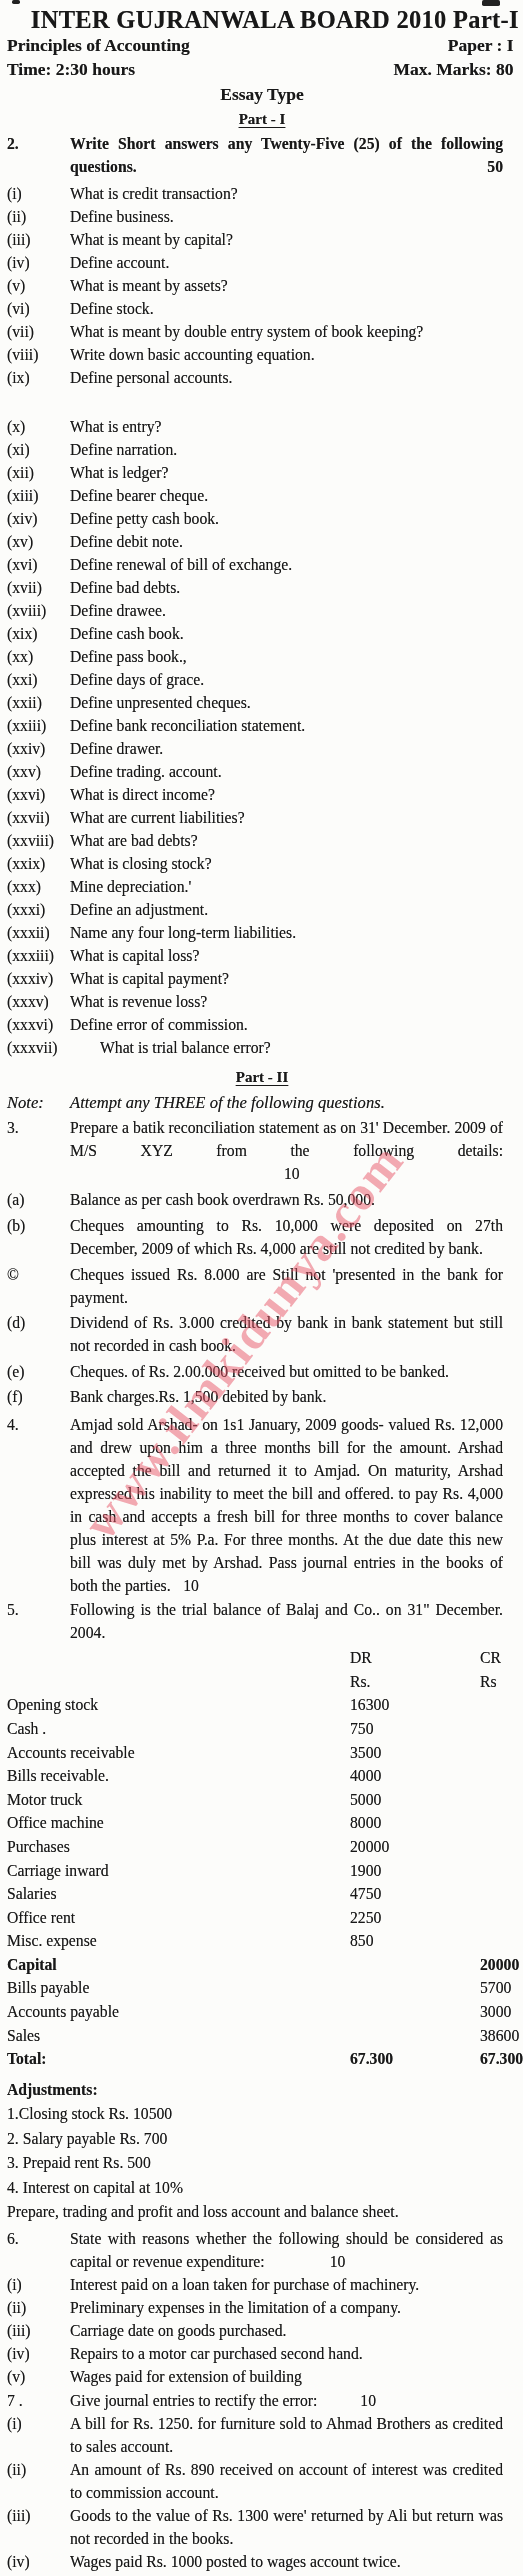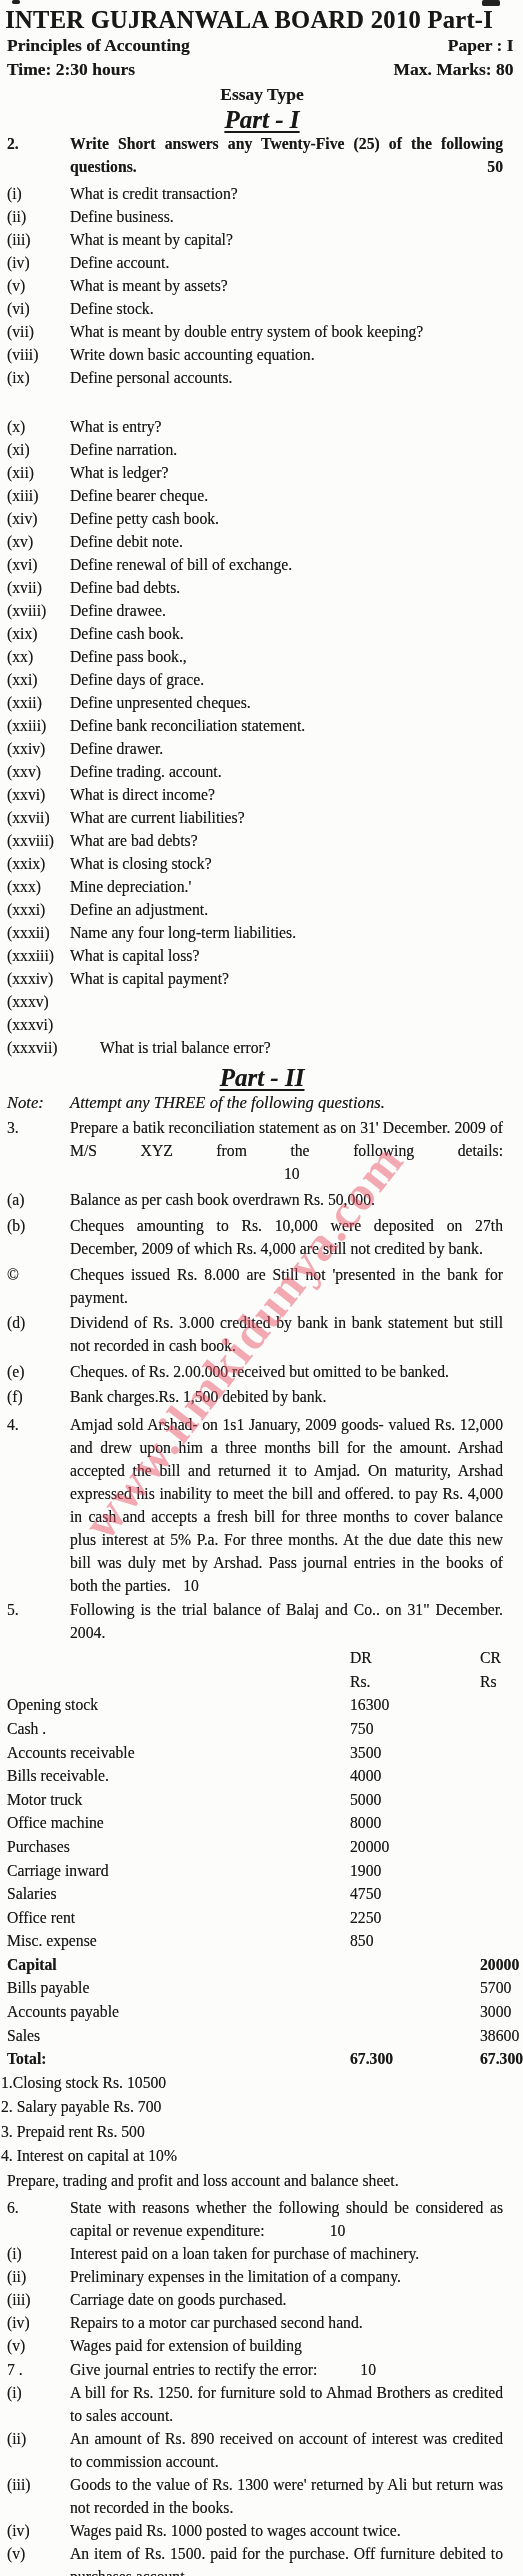--- a/index.html
+++ b/index.html
@@ -13,29 +13,29 @@
     font-size:15.7px;line-height:23px;
     overflow:hidden;
     text-shadow:0 0 0.4px rgba(25,25,25,.55);
     box-sizing:border-box;
     padding-top:3.5px;
   }
   .artifact{position:absolute;background:#222;border-radius:1.7px;}
   .a1{left:12.2px;top:0;width:7.9px;height:4.4px;}
   .a2{left:482px;top:0;width:17.5px;height:6.1px;}
   h1.title{
-    margin:1.7px 5.2px 0 5.2px;text-align:left;
+    margin:1.7px 5.2px 0 5.2px;text-align:right;
     font-size:24.5px;line-height:29px;font-weight:bold;letter-spacing:0.3px;
   }
   .hdr-row{
     display:flex;justify-content:space-between;
     padding:0 10.5px 0 7px;font-weight:bold;font-size:17.5px;line-height:23.6px;text-align:right;
   }
   .essay{text-align:center;font-weight:bold;font-size:17.5px;line-height:23.6px;margin-top:2px;}
-  .part-head{text-align:center;font-weight:bold;font-style:italic;font-size:25px;line-height:25px;}
+  .part-head{text-align:center;font-weight:bold;font-size:15px;line-height:25px;}
   .part-head .u{text-decoration:underline;text-underline-offset:2.6px;}
   .q{display:flex;padding:0 21px 0 7px;}
   .q-label{min-width:63px;flex-shrink:0;}
   .q-body{flex:1;text-align:justify;}
   .bold{font-weight:bold;}
   .fr{float:right;}
   .marks-q3{margin-left:214px;}
   .marks-q4{margin-left:8.7px;}
   .marks-q6{margin-left:61px;}
   .marks-q7{margin-left:39px;}
@@ -48,21 +48,21 @@
   .note{font-style:italic;font-size:16.6px;margin-top:1.7px;}
   .q3{margin-top:1.7px;}
   .lt{margin-top:3.5px;}
   .lt .item{margin-bottom:2.6px;}
   .q4{margin-top:4.4px;}
   .q5{margin-top:1.7px;}
   .tb{margin-top:1.7px;}
   .tb-row{display:grid;grid-template-columns:334px 121px 1fr;line-height:23.6px;padding-left:7px;gap:9px;}
   .tb-row.b{font-weight:bold;}
   .adj-head{font-weight:bold;padding-left:7px;margin-top:7px;line-height:24.5px;}
-  .adj .item{display:block;padding-left:1px;line-height:24.5px;}
+  .adj .item{display:block;padding-left:7px;line-height:24.5px;}
   .closing{padding:0 12.2px 0 7px;line-height:24.5px;}
   .q6{margin-top:2.6px;}
   .q7{margin-top:0.9px;}
   .watermark{
     position:absolute;left:94px;top:1521px;
     transform:rotate(-52deg);transform-origin:0 50%;
     font-size:49px;font-weight:bold;letter-spacing:1.7px;white-space:nowrap;
     color:rgba(231,86,104,.5);text-shadow:none;
     pointer-events:none;
   }
@@ -269,24 +269,26 @@
         <div class="q-text">What is capital loss?</div>
       </div>
 
       <div class="item">
         <span class="q-label">(xxxiv)</span>
         <div class="q-text">What is capital payment?</div>
       </div>
 
       <div class="item">
         <span class="q-label">(xxxv)</span>
+        <div class="q-text">What is revenue loss?</div>
       </div>
 
       <div class="item">
         <span class="q-label">(xxxvi)</span>
+        <div class="q-text">Define error of commission.</div>
       </div>
 
       <div class="item">
         <span class="q-label">(xxxvii)</span>
         <div class="q-text">What is trial balance error?</div>
       </div>
     </div>
 
   <div class="part-head p2">
     <span class="u">Part - II</span>
@@ -455,20 +457,21 @@
         </div>
 
         <div class="tb-row b">
           <span>Total:</span>
           <span>67.300</span>
           <span>67.300</span>
         </div>
       </div>
   </div>
 
+  <div class="adj-head">Adjustments:</div>
   <div class="adj">
 
       <div class="item">1.Closing stock Rs. 10500</div>
 
       <div class="item">2. Salary payable Rs. 700</div>
 
       <div class="item">3. Prepaid rent Rs. 500</div>
 
       <div class="item">4. Interest on capital at 10%</div>
     </div>

